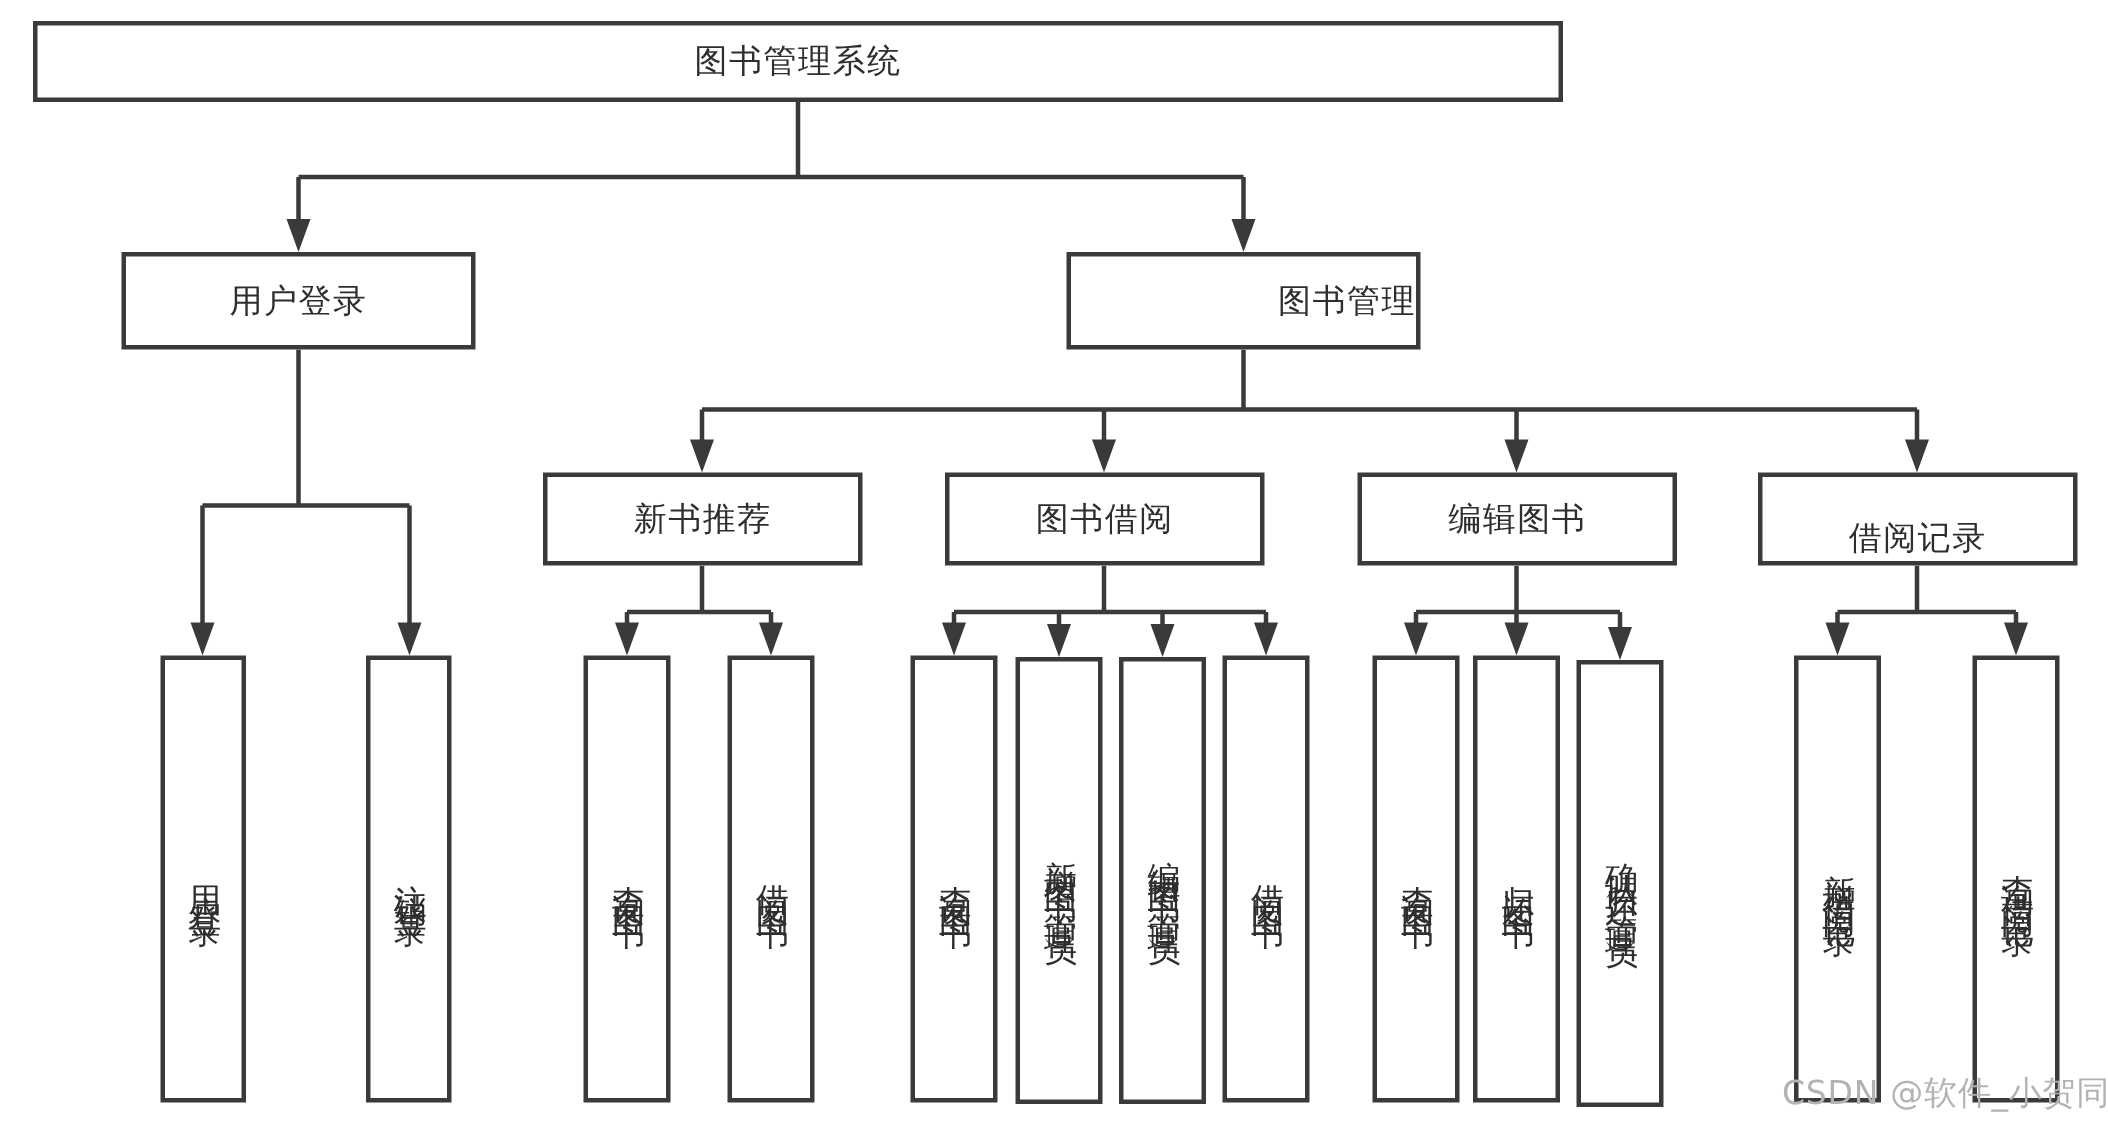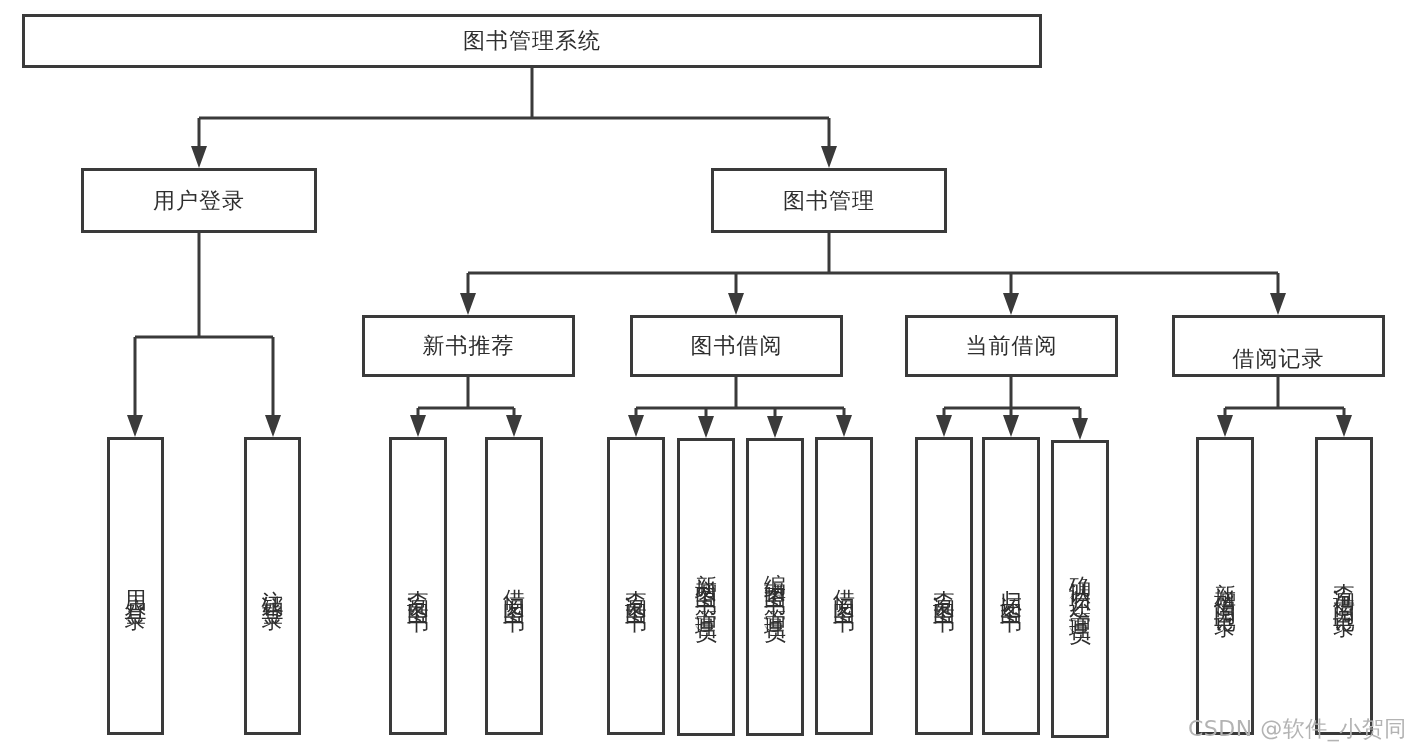--- a/index.html
+++ b/index.html
@@ -98,32 +98,32 @@
       M1217 415 L1233 415 L1225 437 Z  M1336 415 L1352 415 L1344 437 Z"></path>
   </svg>
 
   <div class="box" style="left:22px; top:14px; width:1020px; height:54px;">
     <span class="lbl">图书管理系统</span>
   </div>
 
   <div class="box" style="left:81px; top:168px; width:236px; height:65px;">
     <span class="lbl">用户登录</span>
   </div>
-  <div class="box" style="left:711px; top:168px; width:236px; height:65px;">
+  <div class="box" style="left:711px; top:168px; width:236px; height:65px;justify-content:flex-end;">
     <span class="lbl">图书管理</span>
   </div>
 
   <div class="box" style="left:630px; top:315px; width:213px; height:62px;">
     <span class="lbl">图书借阅</span>
   </div>
   <div class="box" style="left:362px; top:315px; width:213px; height:62px;">
     <span class="lbl">新书推荐</span>
   </div>
   <div class="box" style="left:905px; top:315px; width:213px; height:62px;">
-    <span class="lbl">当前借阅</span>
+    <span class="lbl">编辑图书</span>
   </div>
   <div class="box" style="left:1172px; top:315px; width:213px; height:62px;align-items:flex-end;">
     <span class="lbl">借阅记录</span>
   </div>
 
   <div class="box" style="left:107px; top:437px; width:57px; height:298px;">
     <span class="vlbl">用户登录</span>
   </div>
   <div class="box" style="left:244px; top:437px; width:57px; height:298px;">
     <span class="vlbl">注销登录</span>

